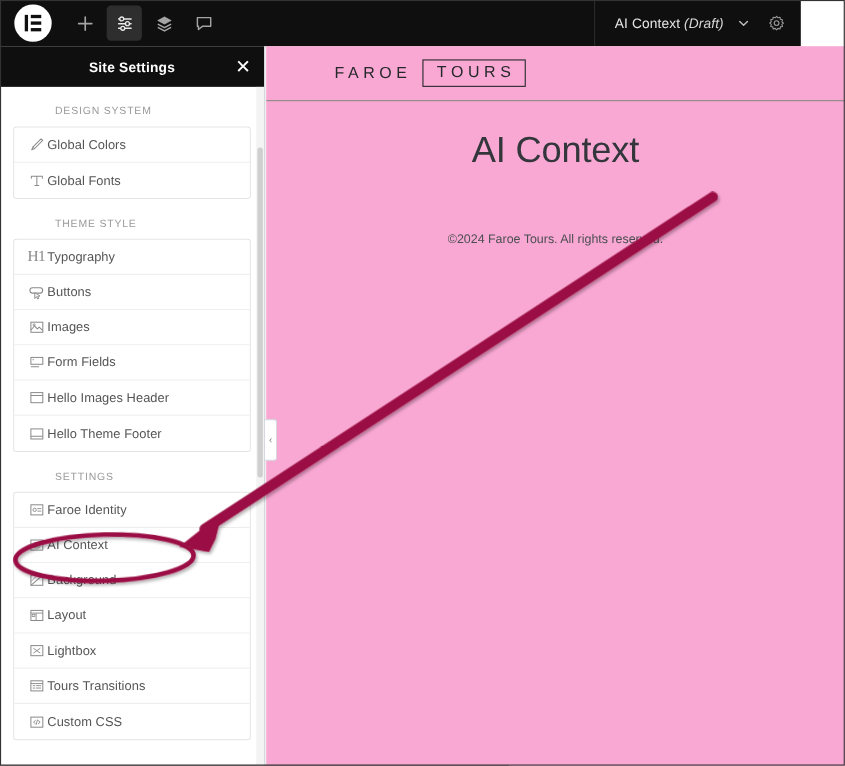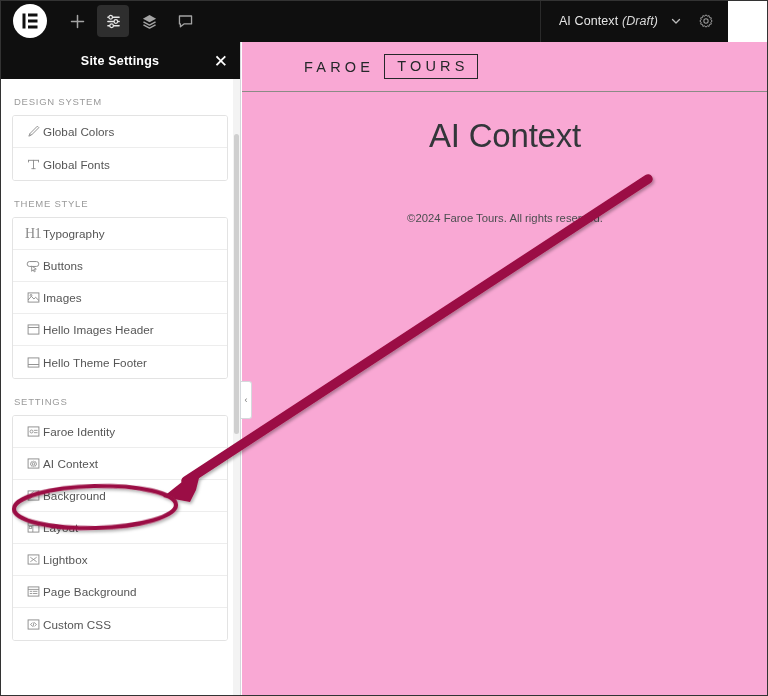--- a/index.html
+++ b/index.html
@@ -130,20 +130,21 @@
     background: #ffffff;
     padding: 0 12px;
     box-sizing: border-box;
   }
   .sec-title {
     font-size: 9.5px;
     letter-spacing: 0.75px;
     color: #9a9a9a;
     text-transform: uppercase;
     padding: 17px 2px 8px 2px;
+    margin-left: 36px;
   }
   .group {
     border: 1px solid #e3e3e3;
     border-radius: 3px;
     overflow: hidden;
     background: #fff;
   }
   .srow {
     height: 32px;
     display: flex;
@@ -377,20 +378,30 @@
                 <rect x="2.5" y="3.5" width="13" height="11" fill="none" stroke="currentColor" stroke-width="1.1"></rect>
                 <path d="M2.5 12 L6.5 7.6 L9.5 10.8 L11.6 8.8 L15.5 12.6" fill="none" stroke="currentColor" stroke-width="1.1" stroke-linejoin="round"></path>
                 <circle cx="6" cy="6.4" r="1.1" fill="none" stroke="currentColor" stroke-width="1"></circle>
               </svg>
           </span>
           <span class="lbl">Images</span>
         </div>
         <div class="srow">
           <span class="ico">
             <svg width="15" height="15" viewBox="0 0 18 18">
+                <rect x="2.5" y="3.5" width="13" height="7.5" fill="none" stroke="currentColor" stroke-width="1.1"></rect>
+                <path d="M2.5 13.6 H11.5" stroke="currentColor" stroke-width="1.1"></path>
+                <path d="M5 6 H5.02" stroke="currentColor" stroke-width="1.4" stroke-linecap="round"></path>
+              </svg>
+          </span>
+          <span class="lbl">Form Fields</span>
+        </div>
+        <div class="srow">
+          <span class="ico">
+            <svg width="15" height="15" viewBox="0 0 18 18">
                 <rect x="2.5" y="3.5" width="13" height="11" fill="none" stroke="currentColor" stroke-width="1.1"></rect>
                 <path d="M2.5 6.6 H15.5" stroke="currentColor" stroke-width="1.1"></path>
               </svg>
           </span>
           <span class="lbl">Hello Images Header</span>
         </div>
         <div class="srow">
           <span class="ico">
             <svg width="15" height="15" viewBox="0 0 18 18">
                 <rect x="2.5" y="3.5" width="13" height="11" fill="none" stroke="currentColor" stroke-width="1.1"></rect>
@@ -453,21 +464,21 @@
           <span class="lbl">Lightbox</span>
         </div>
         <div class="srow">
           <span class="ico">
             <svg width="15" height="15" viewBox="0 0 18 18">
                 <rect x="2.5" y="3.5" width="13" height="11" fill="none" stroke="currentColor" stroke-width="1.1"></rect>
                 <path d="M2.5 6.5 H15.5" stroke="currentColor" stroke-width="1"></path>
                 <path d="M5 8.8 H6.8 M8.6 8.8 H13.2 M5 11.4 H6.8 M8.6 11.4 H13.2" stroke="currentColor" stroke-width="1" stroke-linecap="round"></path>
               </svg>
           </span>
-          <span class="lbl">Page Background</span>
+          <span class="lbl">Tours Transitions</span>
         </div>
         <div class="srow">
           <span class="ico">
             <svg width="15" height="15" viewBox="0 0 18 18">
                 <rect x="2.5" y="3.5" width="13" height="11" fill="none" stroke="currentColor" stroke-width="1.1"></rect>
                 <path d="M7.4 7.2 L5.4 9 L7.4 10.8 M10.6 7.2 L12.6 9 L10.6 10.8 M9.6 6.6 L8.4 11.4" stroke="currentColor" stroke-width="1" fill="none" stroke-linecap="round" stroke-linejoin="round"></path>
               </svg>
           </span>
           <span class="lbl">Custom CSS</span>
         </div>

